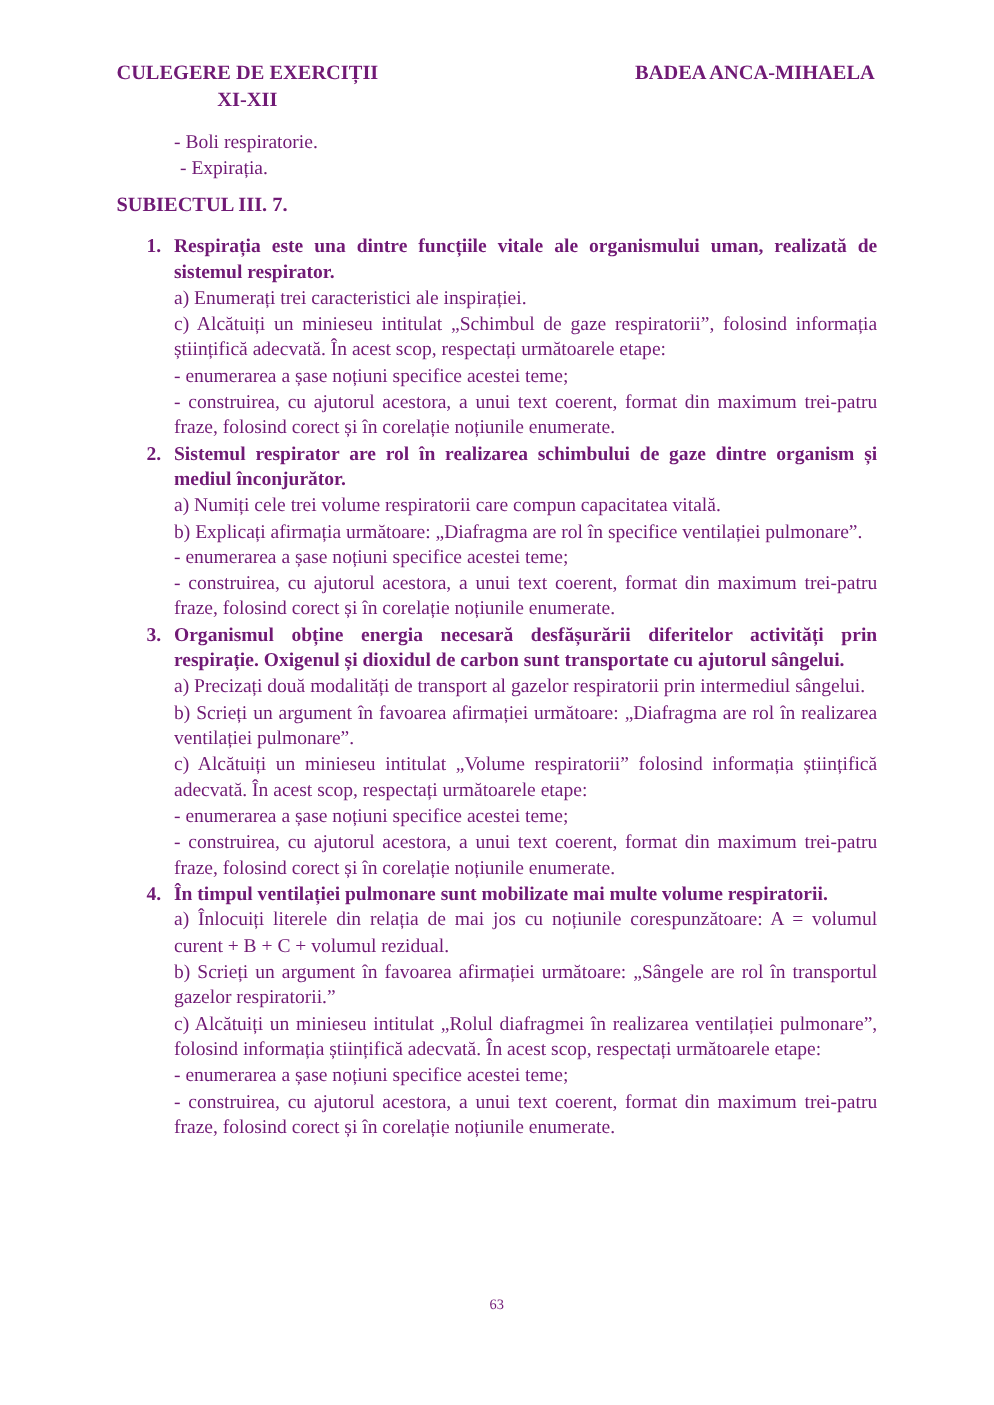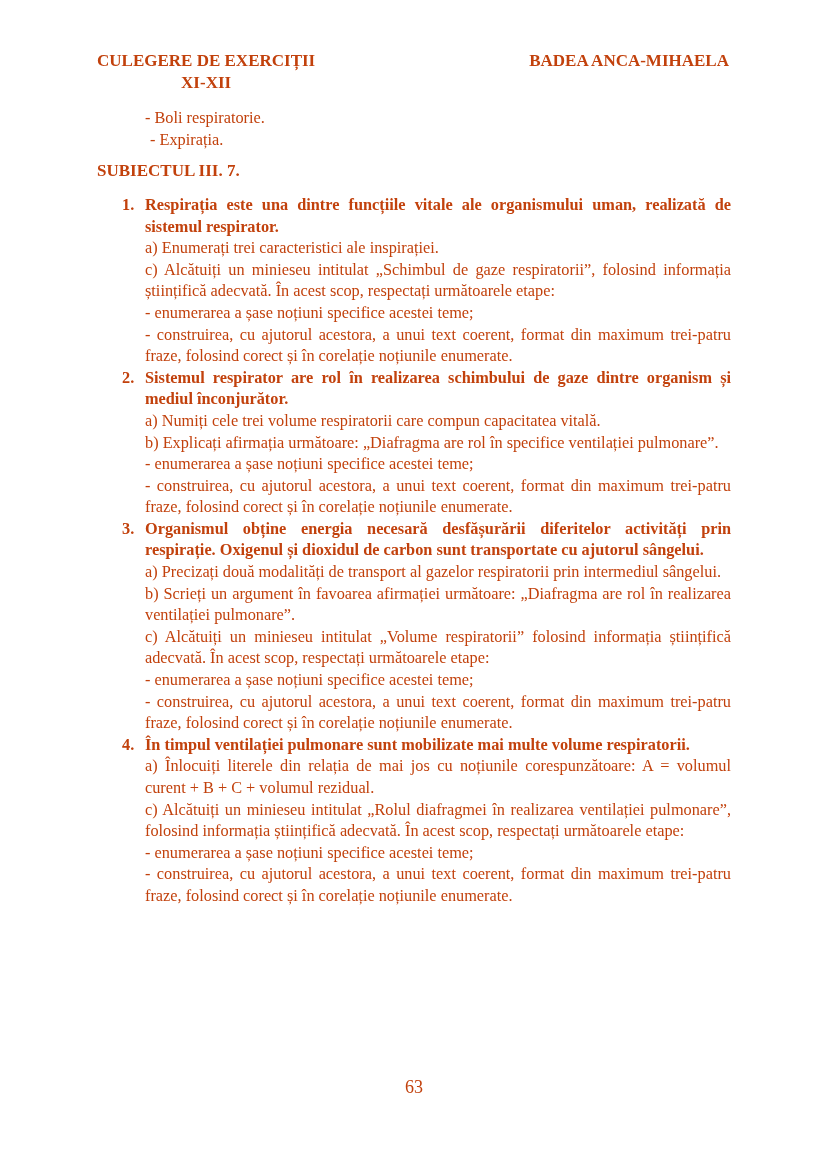--- a/index.html
+++ b/index.html
@@ -11,21 +11,21 @@
     position: relative;
     width: 828px;
     height: 1171px;
     margin: 0 auto;
     background: #ffffff;
     box-sizing: border-box;
     padding: 50px 97px 0 97px;
     font-family: "Liberation Serif", "DejaVu Serif", serif;
     font-size: 16.3px;
     line-height: 21.6px;
-    color: #c2410c;
+    color: #701a75;
   }
   .doc-header {
     display: flex;
     justify-content: space-between;
     align-items: flex-start;
     margin-bottom: 14px;
   }
   .doc-header .left {
     text-align: center;
     font-weight: bold;
@@ -67,21 +67,21 @@
   }
   .statement {
     font-weight: bold;
   }
   .page-number {
     position: absolute;
     left: 0;
     right: 0;
     bottom: 72px;
     text-align: center;
-    font-size: 18px;
+    font-size: 12px;
     margin-top: 23px;
   }
 </style>
 </head>
 <body>
 
 <div class="page">
 
   <div class="doc-header">
     <div class="left">
@@ -130,20 +130,21 @@
       <p>- enumerarea a șase noțiuni specifice acestei teme;</p>
       <p>- construirea, cu ajutorul acestora, a unui text coerent, format din maximum trei-patru fraze, folosind corect și în corelație noțiunile enumerate.</p>
     </div>
   </div>
 
   <div class="exercise">
     <div class="ex-num">4.</div>
     <div class="ex-body">
       <p class="statement">În timpul ventilației pulmonare sunt mobilizate mai multe volume respiratorii.</p>
       <p>a) Înlocuiți literele din relația de mai jos cu noțiunile corespunzătoare: A = volumul curent + B + C + volumul rezidual.</p>
+      <p>b) Scrieți un argument în favoarea afirmației următoare: „Sângele are rol în transportul gazelor respiratorii.”</p>
       <p>c) Alcătuiți un minieseu intitulat „Rolul diafragmei în realizarea ventilației pulmonare”, folosind informația științifică adecvată. În acest scop, respectați următoarele etape:</p>
       <p>- enumerarea a șase noțiuni specifice acestei teme;</p>
       <p>- construirea, cu ajutorul acestora, a unui text coerent, format din maximum trei-patru fraze, folosind corect și în corelație noțiunile enumerate.</p>
     </div>
   </div>
 
   <div class="page-number">63</div>
 
 </div>
 

